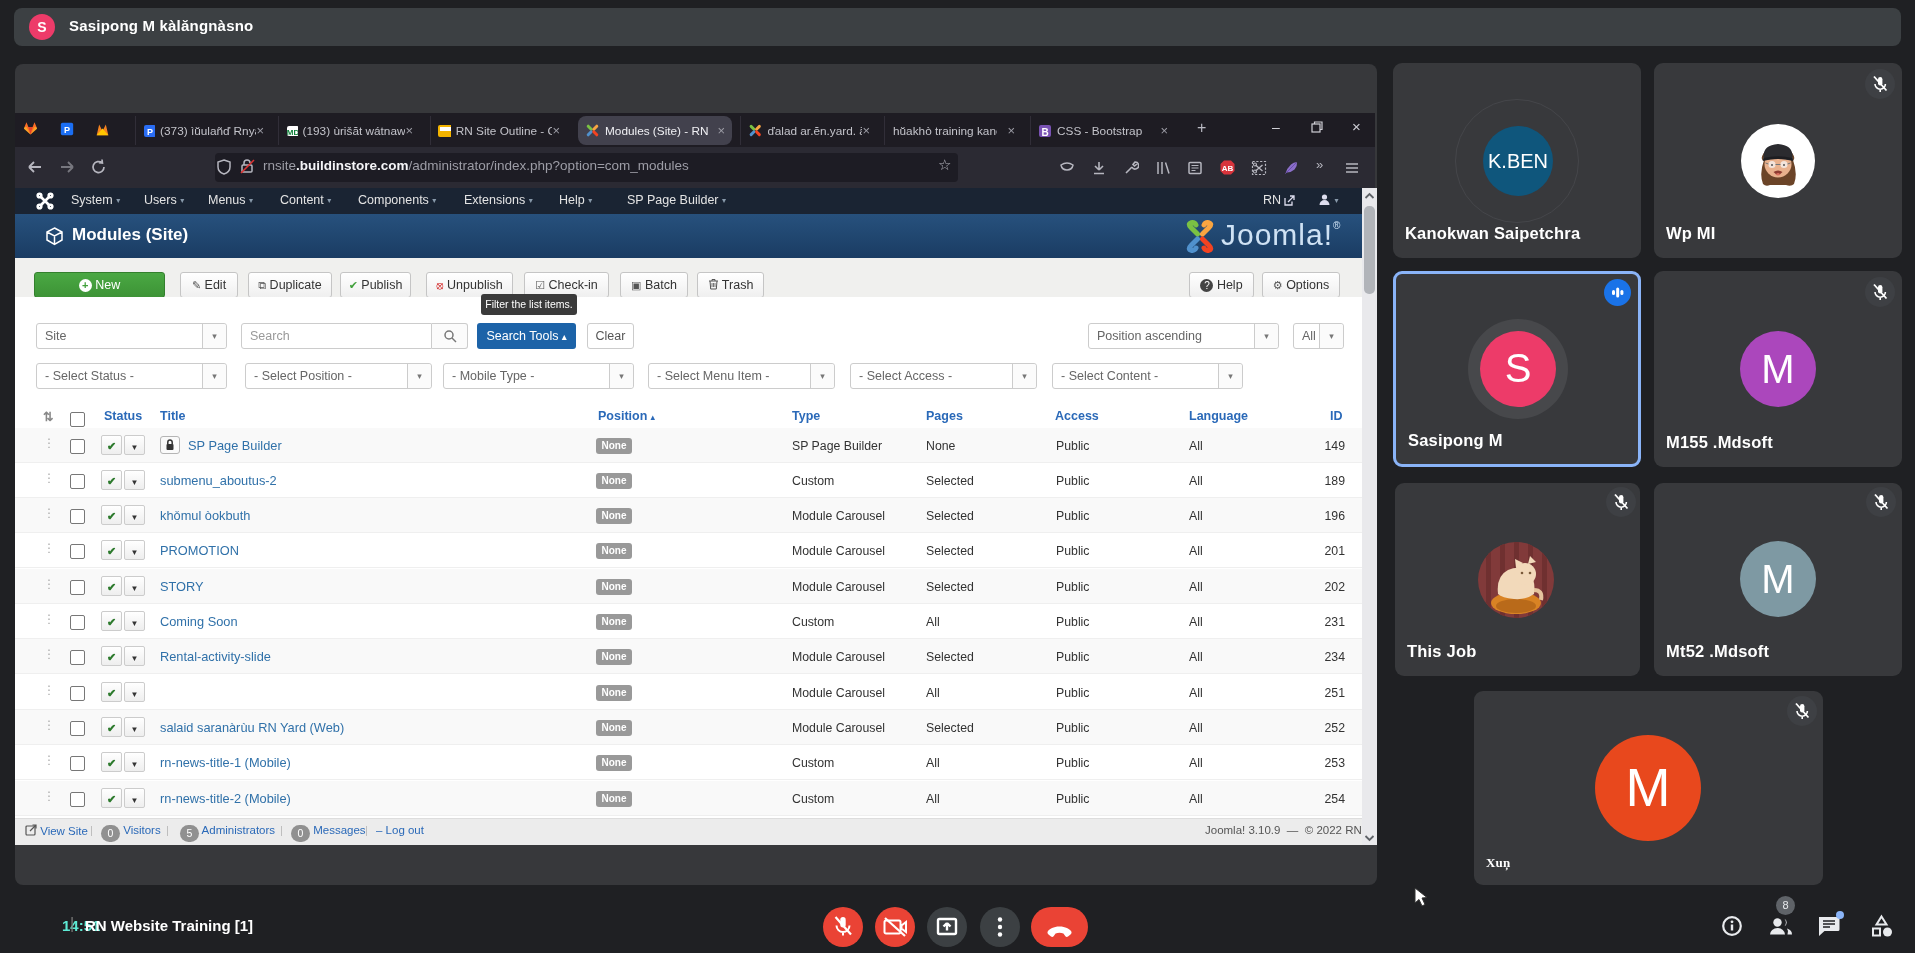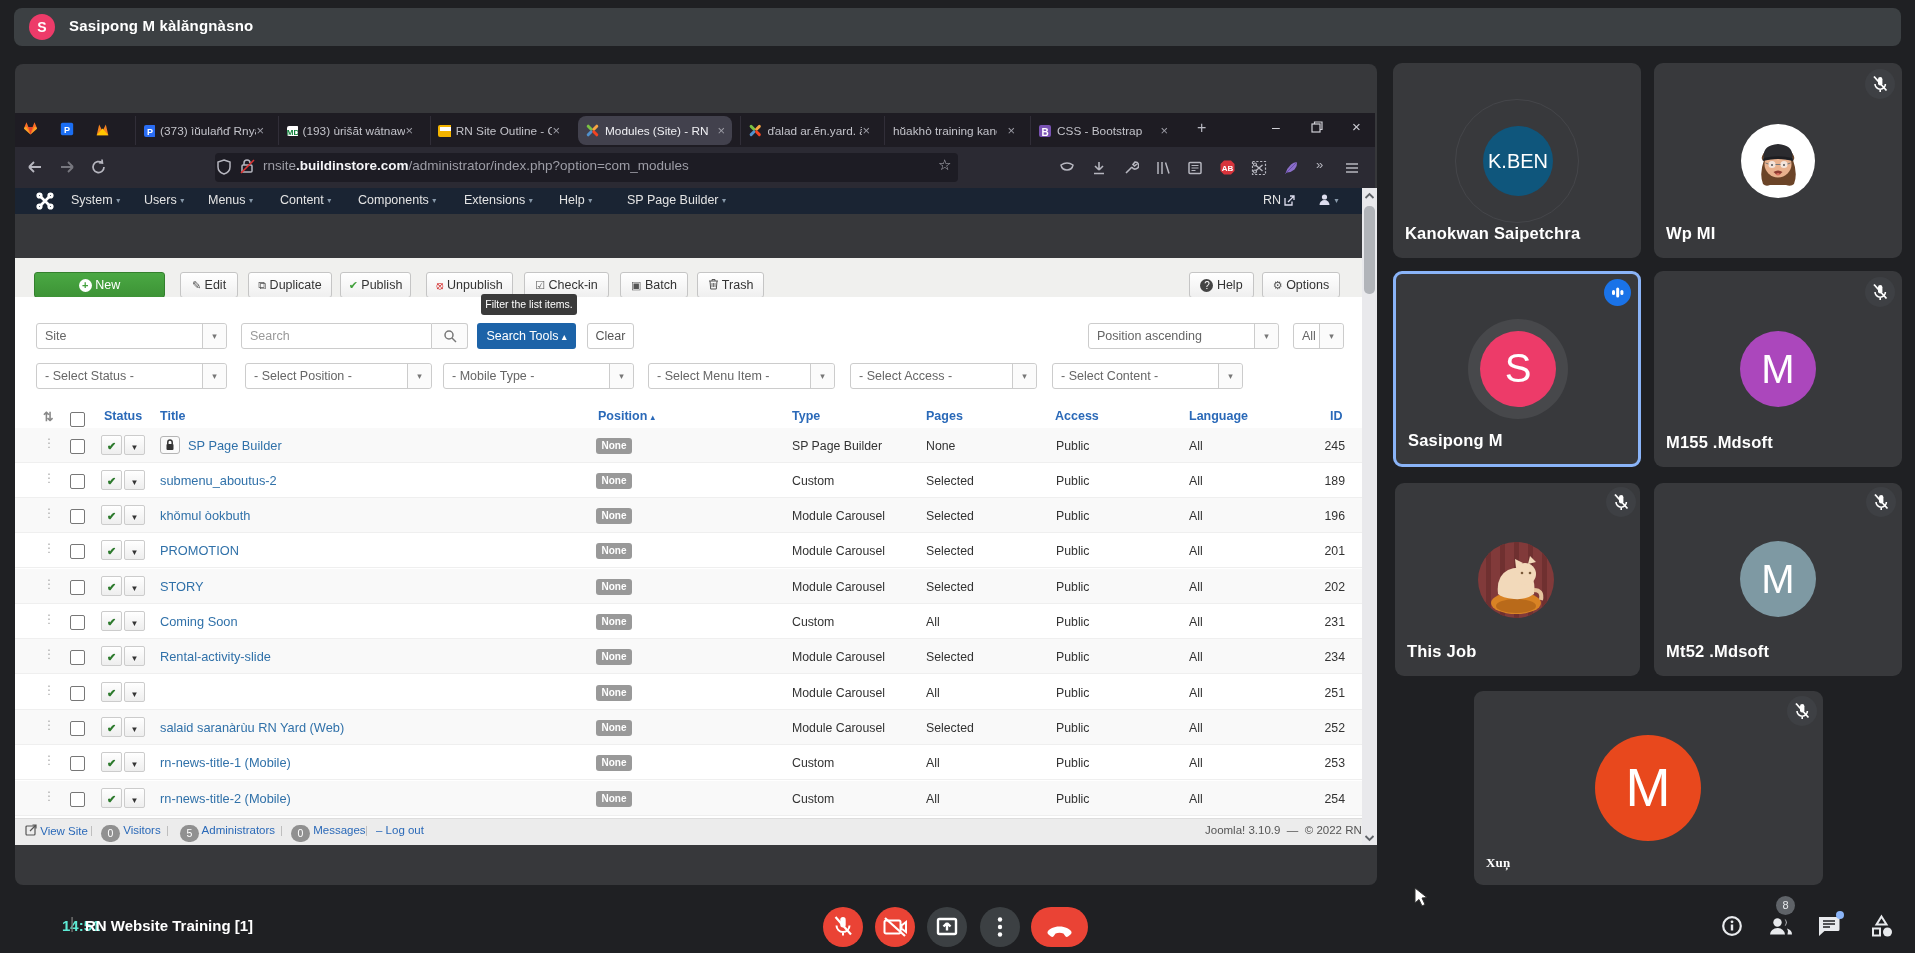--- a/index.html
+++ b/index.html
@@ -252,20 +252,36 @@
     <span class="mi" style="left:1263px">RN</span>
       <svg class="abs" style="left:1284px;top:7px" width="11" height="11" viewBox="0 0 11 11">
         <path d="M1 3 V10 H8 V6.5" fill="none" stroke="#dde" stroke-width="1.3"></path>
         <path d="M4 7 L10 1 M6 1 h4 v4" fill="none" stroke="#dde" stroke-width="1.3"></path>
       </svg>
     <span class="mi" style="left:1318px"><svg width="13" height="13" viewBox="0 0 13 13" style="vertical-align:-2px">
           <circle cx="6.5" cy="4" r="2.6" fill="#dde"></circle>
           <path d="M1.5 12 a5 5 0 0 1 10 0 Z" fill="#dde"></path>
         </svg> <b>▾</b></span>
   </div>
+  <div id="jhead" class="abs">
+    <svg class="abs" style="left:45px;top:13px" width="19" height="19" viewBox="0 0 19 19">
+        <path d="M9.5 1 L17 5 V13 L9.5 17.5 L2 13 V5 Z M2 5 L9.5 9 L17 5 M9.5 9 V17.5" fill="none" stroke="#fff" stroke-width="1.5"></path>
+      </svg>
+    <div class="abs" style="left:72px;top:11px;color:#fff;font-size:17px;font-weight:bold;">Modules (Site)</div>
+
+    <svg class="abs" style="left:1183px;top:6px" width="34" height="33" viewBox="0 0 34 33">
+        <g fill="none" stroke-width="5" stroke-linecap="round">
+          <path d="M14.5 14 L8 7.5 Q4.5 4 8 2.8 Q11.5 2 13 5" stroke="#7ac143"></path>
+          <path d="M19.5 14 L26 7.5 Q29.5 4 26 2.8 Q22.5 2 21 5" stroke="#f9a541"></path>
+          <path d="M19.5 19 L26 25.5 Q29.5 29 26 30.2 Q22.5 31 21 28" stroke="#f44321"></path>
+          <path d="M14.5 19 L8 25.5 Q4.5 29 8 30.2 Q11.5 31 13 28" stroke="#5091cd"></path>
+        </g>
+      </svg>
+    <div class="abs" style="left:1221px;top:4px;color:#cfe2f4;font-size:30px;font-weight:normal;letter-spacing:1px;">Joomla!<span style="font-size:10px;vertical-align:16px;">®</span></div>
+  </div>
   <div id="jtool" class="abs">
     <div class="btn green abs" style="left:34px;width:131px;"><b style="background:#fff;color:#41a03b;border-radius:50%;width:13px;height:13px;display:inline-block;font-size:11px;line-height:13px;">+</b> New</div>
     <div class="btn abs" style="left:180px;width:58px;"><s>✎</s> Edit</div>
     <div class="btn abs" style="left:248px;width:84px;"><s>⧉</s> Duplicate</div>
     <div class="btn abs" style="left:340px;width:71px;"><s style="color:#41a03b">✔</s> Publish</div>
     <div class="btn abs" style="left:426px;width:87px;"><s style="color:#c00">⦻</s> Unpublish</div>
     <div class="btn abs" style="left:524px;width:85px;"><s>☑</s> Check-in</div>
     <div class="btn abs" style="left:620px;width:68px;"><s>▣</s> Batch</div>
     <div class="btn abs" style="left:697px;width:67px;"><svg width="11" height="12" viewBox="0 0 11 12" style="vertical-align:-1px">
           <path d="M1 3 h9 M4 3 V1.5 h3 V3 M2 3 l0.7 8 h5.6 L9 3" fill="none" stroke="#555" stroke-width="1"></path>
@@ -315,21 +331,21 @@
   <div class="abs" style="left:160px;top:8px;width:20px;height:18px;background:#fafafa;border:1px solid #b5b5b5;border-radius:3px;"><svg width="18" height="16" viewBox="0 0 18 16">
                 <rect x="5.5" y="7" width="7" height="6" rx="1" fill="#333"></rect>
                 <path d="M6.8 7 V5.2 a2.2 2.2 0 0 1 4.4 0 V7" fill="none" stroke="#333" stroke-width="1.5"></path>
               </svg></div>
   <a class="tlink abs" style="left:188px;">SP Page Builder</a>
   <div class="badge abs">None</div>
   <div class="td abs" style="left:792px;">SP Page Builder</div>
   <div class="td abs" style="left:926px;">None</div>
   <div class="td abs" style="left:1056px;">Public</div>
   <div class="td abs" style="left:1189px;">All</div>
-  <div class="td abs" style="left:1293px;width:52px;text-align:right;">245</div>
+  <div class="td abs" style="left:1293px;width:52px;text-align:right;">149</div>
 </div>
 <div class="row abs" style="top:35px;">
   <i class="drag abs">⋮</i>
   <div class="cb abs" style="left:70px;top:11px;"></div>
   <div class="sbtn abs" style="left:101px;"><span style="color:#2d7a2d;font-size:11px;font-weight:bold;">✔</span></div>
   <div class="sbtn abs" style="left:124px;"><span style="color:#333;font-size:8px;">▼</span></div>
 
   <a class="tlink abs" style="left:160px;">submenu_aboutus-2</a>
   <div class="badge abs">None</div>
   <div class="td abs" style="left:792px;">Custom</div>

